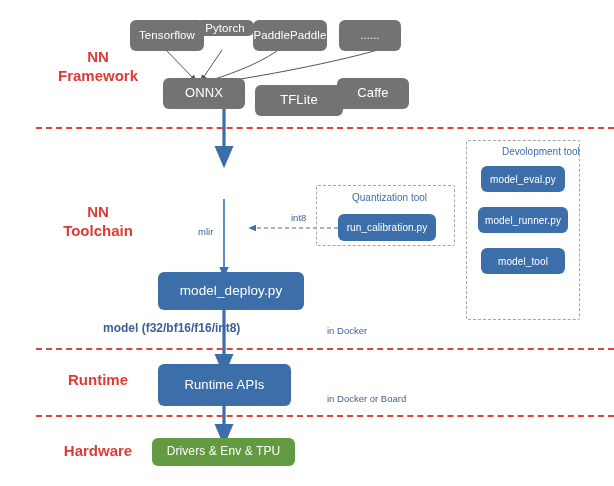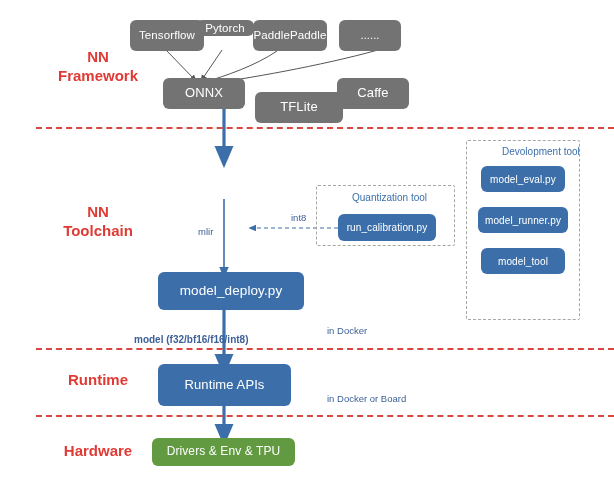--- a/index.html
+++ b/index.html
@@ -139,32 +139,32 @@
   <div class="node orange" style="left:130px; top:20px; width:74px; height:31px; font-size:11.5px;">Tensorflow</div>
 
   <div class="node orange" style="left:196px; top:20px; width:58px; height:16px; font-size:11.5px;">Pytorch</div>
 
   <div class="node orange" style="left:253px; top:20px; width:74px; height:31px; font-size:11.5px;">PaddlePaddle</div>
 
   <div class="node orange" style="left:339px; top:20px; width:62px; height:31px; font-size:11px;">......</div>
 
   <div class="node orange" style="left:163px; top:78px; width:82px; height:31px; font-size:13px;">ONNX</div>
 
-  <div class="node orange" style="left:255px; top:92px; width:88px; height:31px; font-size:13px;">TFLite</div>
+  <div class="node orange" style="left:255px; top:85px; width:88px; height:31px; font-size:13px;">TFLite</div>
 
   <div class="node orange" style="left:337px; top:78px; width:72px; height:31px; font-size:13px;">Caffe</div>
 
 
   <div class="node blue" style="left:158px; top:272px; width:146px; height:38px; font-size:13.5px;">model_deploy.py</div>
 
   <div class="annot" style="left:198px; top:226px; font-size:9.5px;">mlir</div>
 
   <div class="annot" style="left:291px; top:212px; font-size:9.5px;">int8</div>
 
-  <div class="annot bold" style="left:103px; top:334px; font-size:10px;margin-left:31px;">model (f32/bf16/f16/int8)</div>
+  <div class="annot bold" style="left:103px; top:321px; font-size:12px;">model (f32/bf16/f16/int8)</div>
 
   <div class="group-box" style="left:316px; top:185px; width:139px; height:61px;"></div>
   <div class="group-title" style="left:316px; top:192px; width:139px; font-size:10px;">Quantization tool</div>
   <div class="node blue" style="left:338px; top:214px; width:98px; height:27px; font-size:10px;">run_calibration.py</div>
 
   <div class="group-box" style="left:466px; top:140px; width:114px; height:180px;"></div>
   <div class="group-title" style="left:466px; top:146px; width:114px; font-size:10px;">Devolopment tool</div>
 
   <div class="node blue" style="left:481px; top:166px; width:84px; height:26px; font-size:10px;">model_eval.py</div>
 

